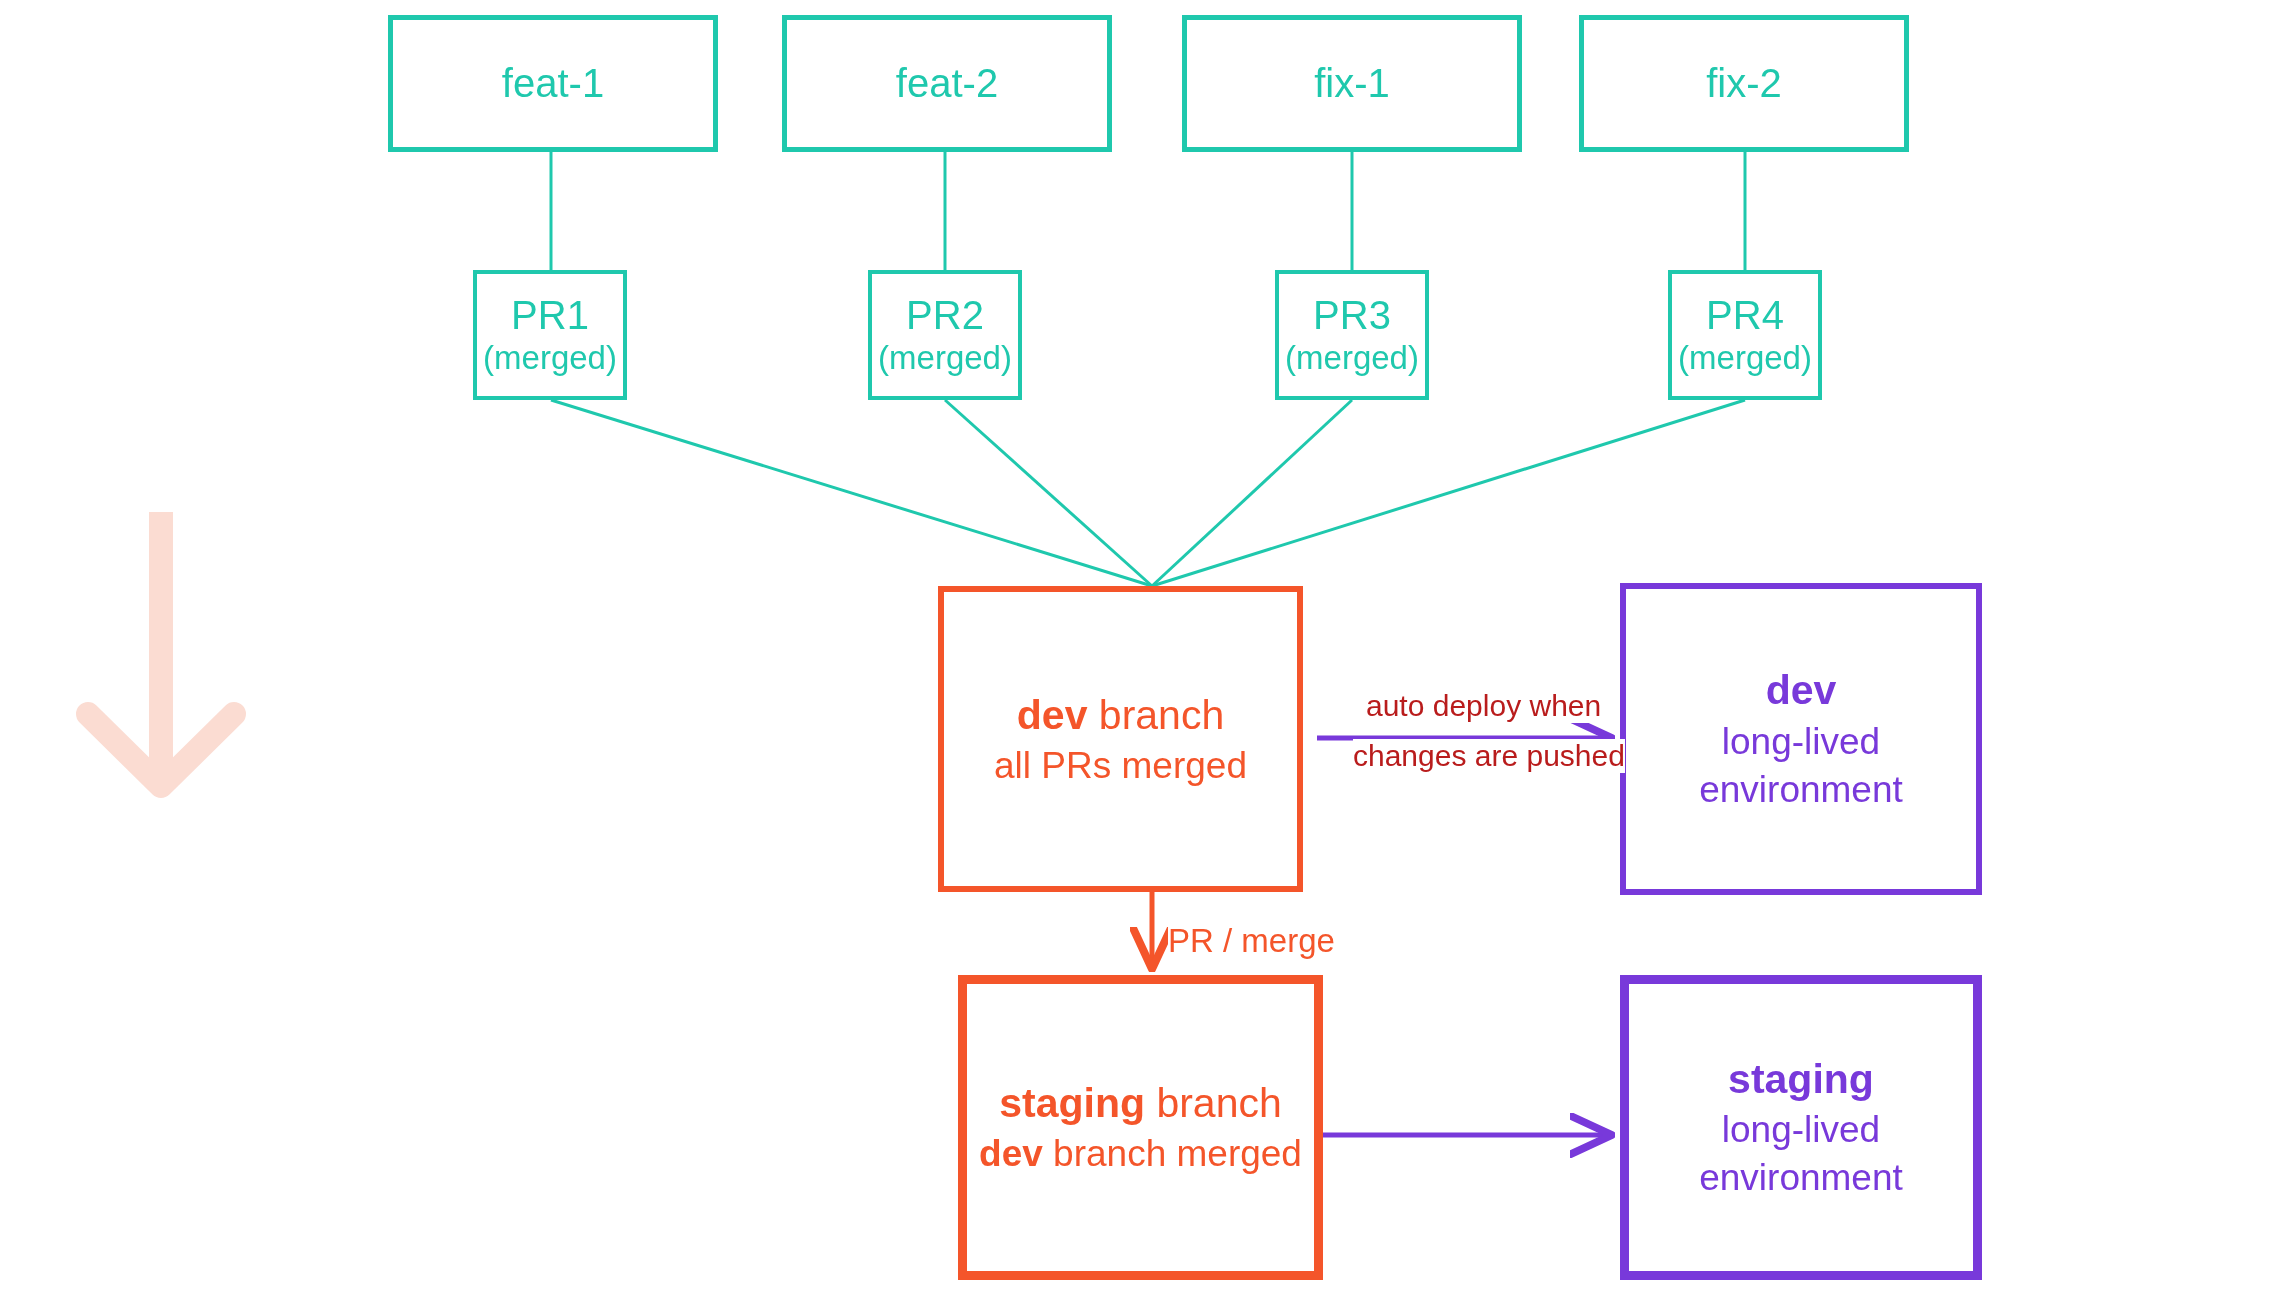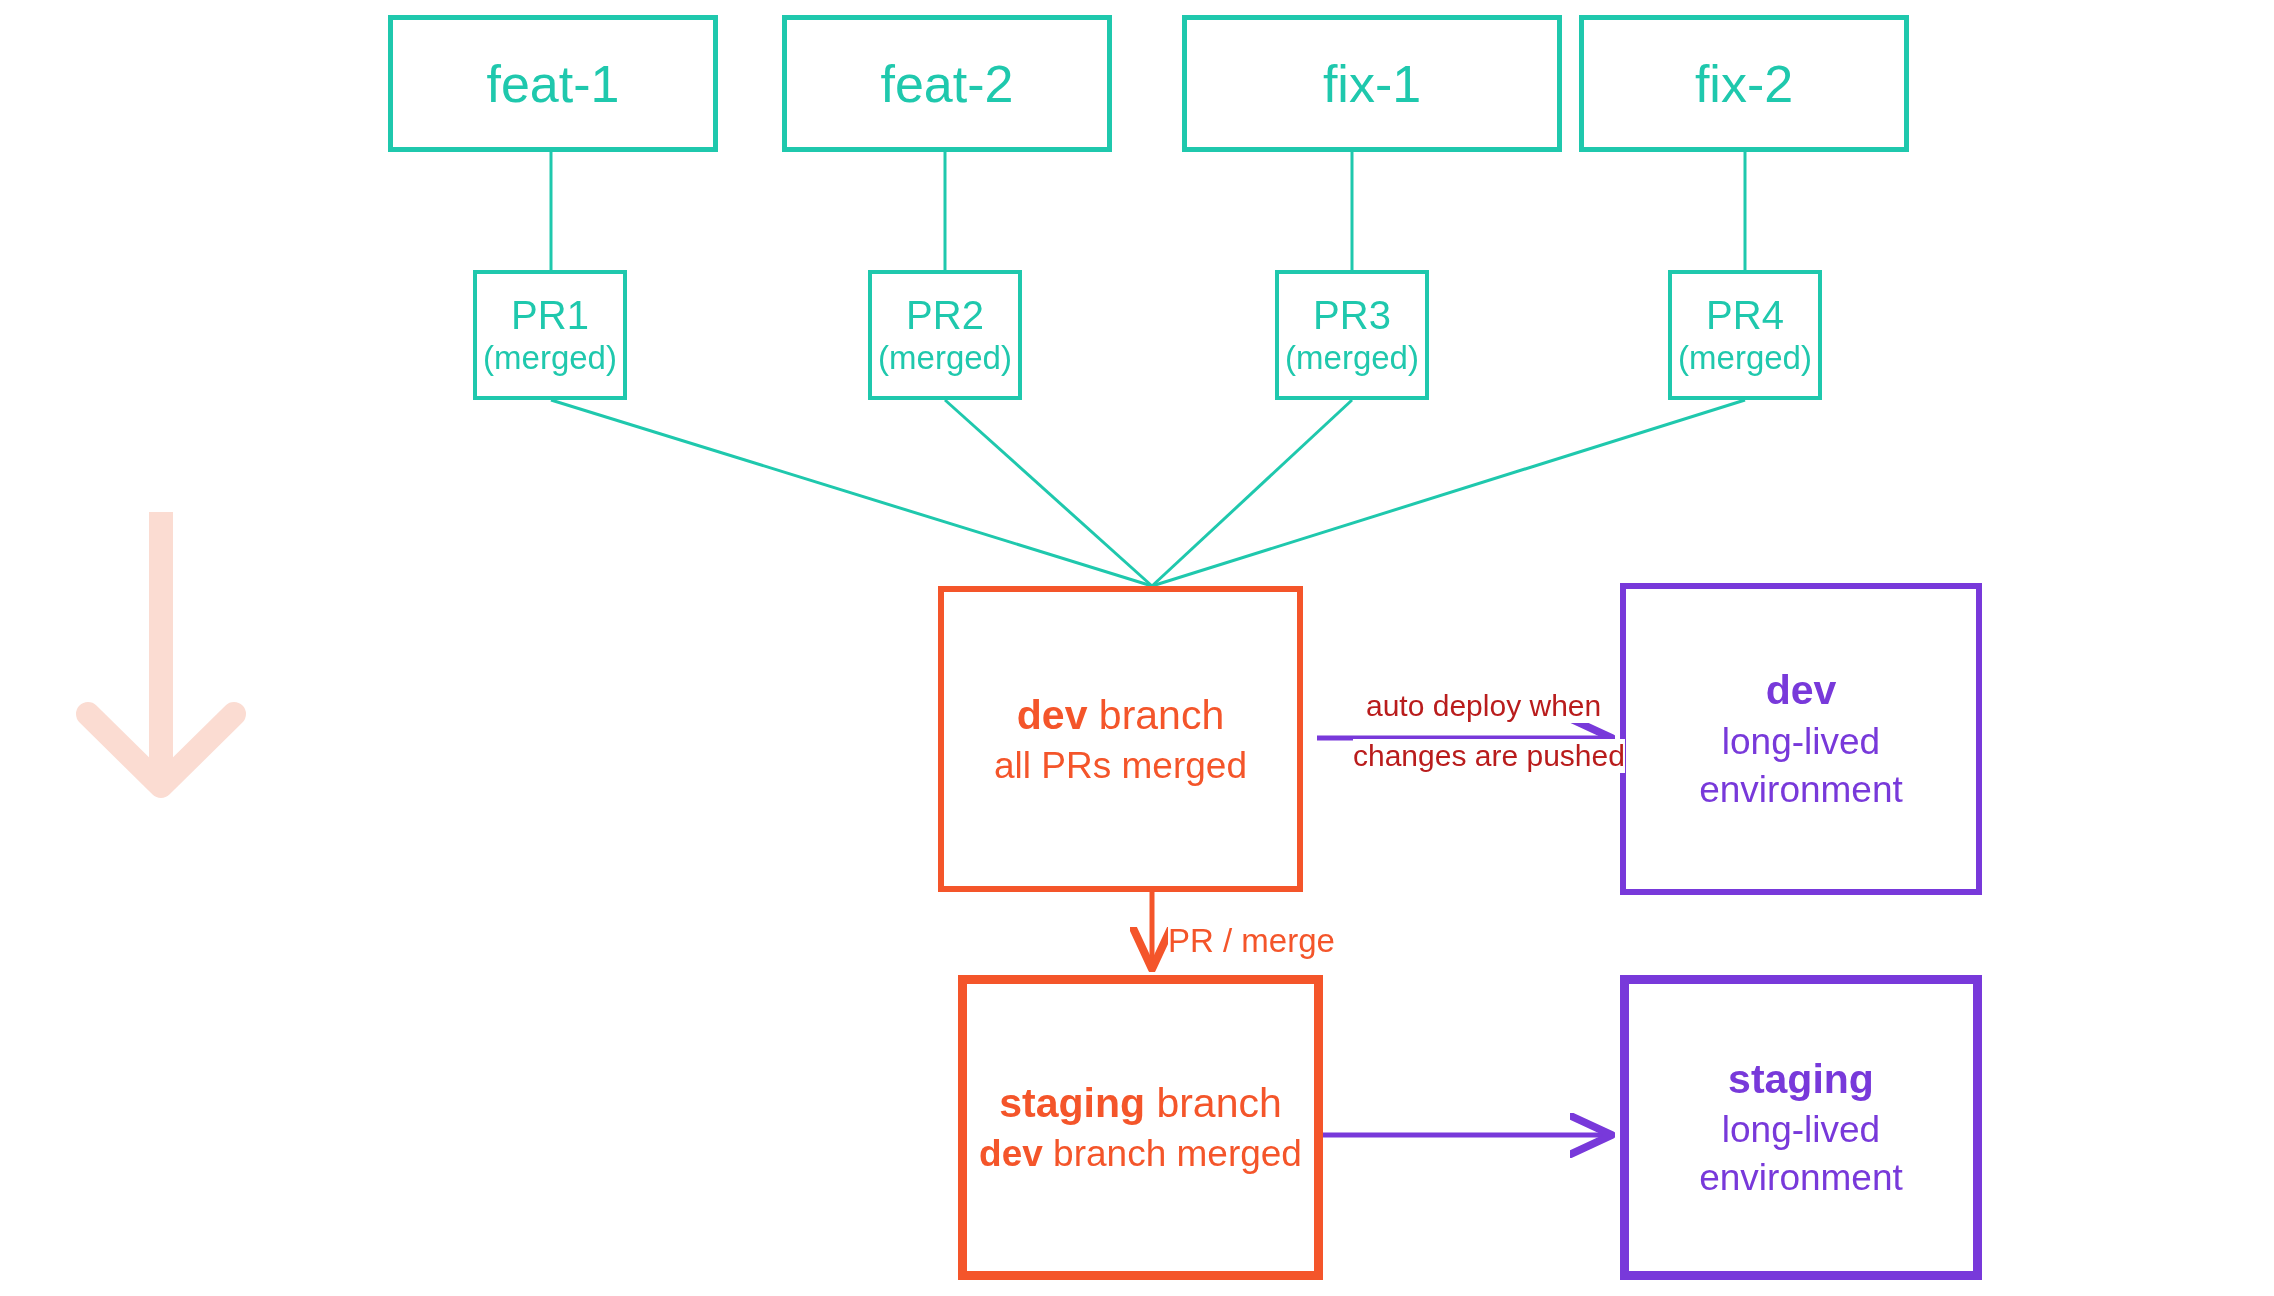--- a/index.html
+++ b/index.html
@@ -29,21 +29,21 @@
     flex-direction: column;
     align-items: center;
     justify-content: center;
     text-align: center;
     background: #ffffff;
   }
   
   .branch-box {
     border: 5px solid #1fc8ad;
     color: #1fc8ad;
-    font-size: 52px;
+    font-size: 40px;
     font-weight: 400;
   }
   
   .pr-box {
     border: 4px solid #1fc8ad;
     color: #1fc8ad;
     line-height: 1.18;
   }
   .pr-box .pr-title {
     font-size: 40px;
@@ -124,21 +124,21 @@
 
     <path d="M1322,1135 L1606,1135" stroke="#7839da" stroke-width="5" fill="none" marker-end="url(#arrow-purple)"></path>
   </svg>
 
   <div class="node branch-box" style="left:388px; top:15px; width:330px; height:137px;">
     <span>feat-1</span>
   </div>
   <div class="node branch-box" style="left:782px; top:15px; width:330px; height:137px;">
     <span>feat-2</span>
   </div>
-  <div class="node branch-box" style="left:1182px; top:15px; width:380px; height:137px;">
+  <div class="node branch-box" style="left:1182px; top:15px; width:340px; height:137px;">
     <span>fix-1</span>
   </div>
   <div class="node branch-box" style="left:1563px; top:15px; width:330px; height:137px;margin-left:16px;">
     <span>fix-2</span>
   </div>
 
   <div class="node pr-box" style="left:473px; top:270px; width:154px; height:130px;">
     <span class="pr-title">PR1</span>
     <span class="pr-sub">(merged)</span>
   </div>

